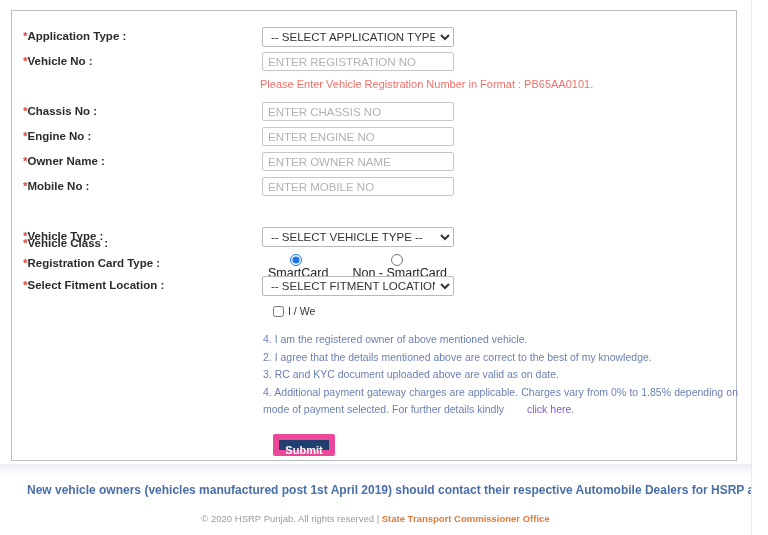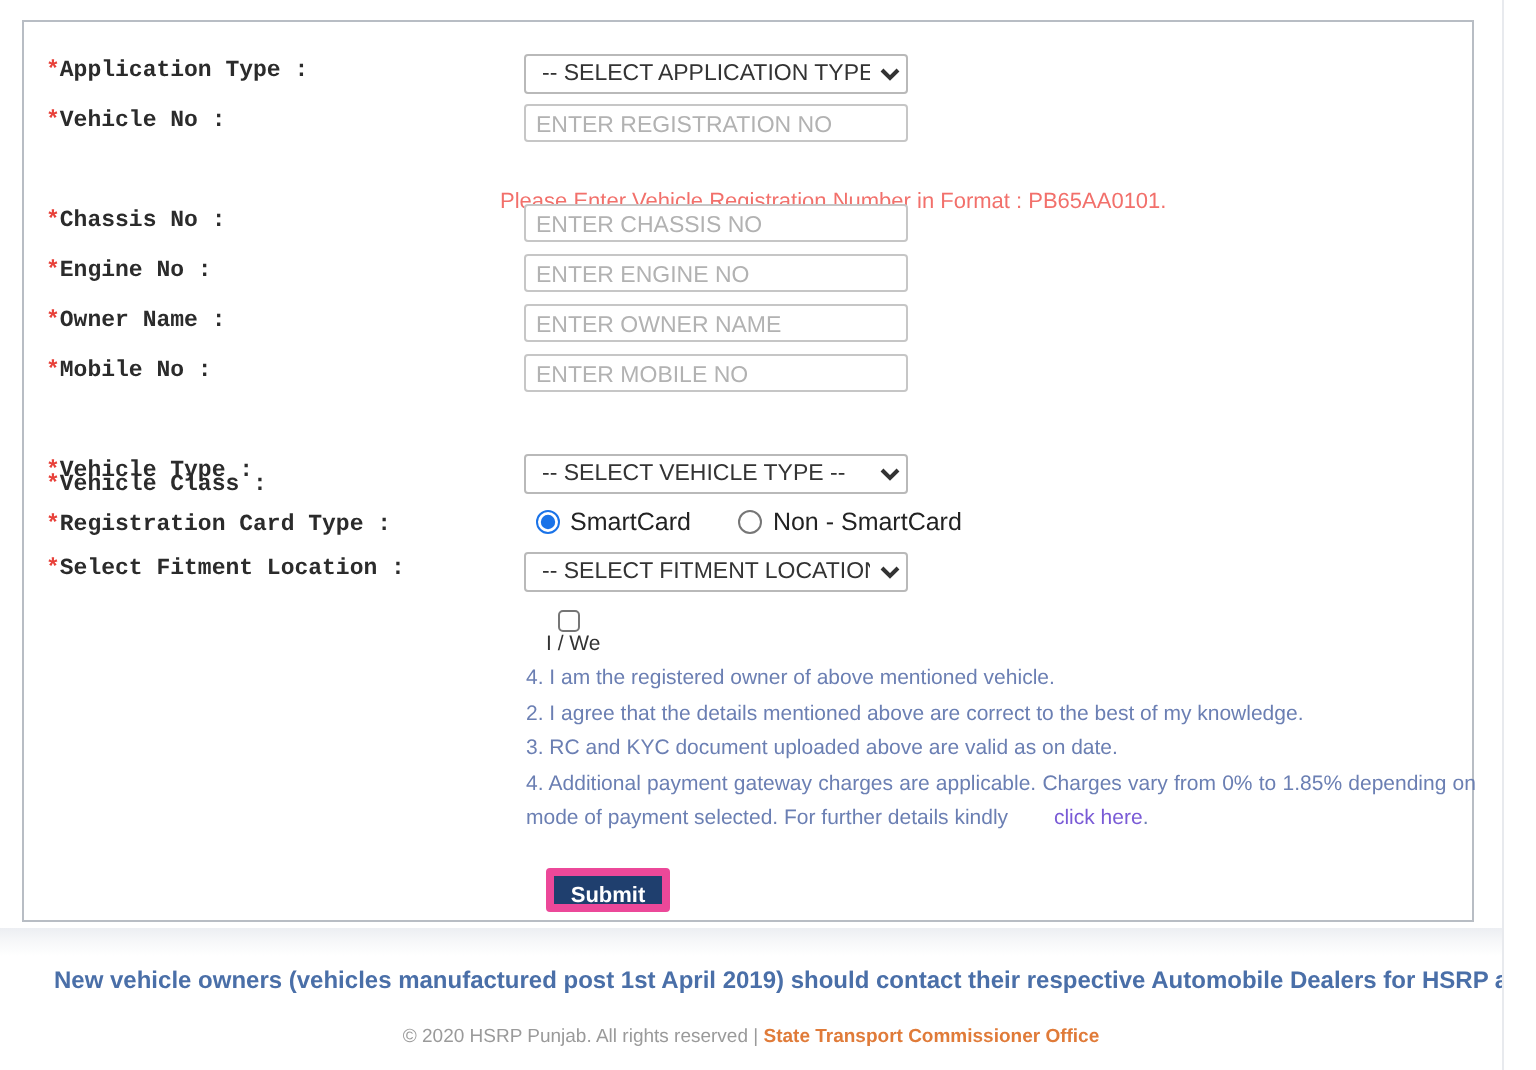--- a/index.html
+++ b/index.html
@@ -56,21 +56,20 @@
 
   .lbl {
     position: absolute;
     left: 11px;
     top: 0;
     font-size: 11.5px;
     font-weight: bold;
     color: #2b2b2b;
     white-space: nowrap;
     line-height: 18px;
-    font-family: Liberation Mono, monospace;
   }
   .star {
     color: #e8413a;
     font-weight: bold;
     font-size: 11.5px;
   }
 
   .ctl {
     position: absolute;
     left: 250px;
@@ -107,48 +106,47 @@
     font-size: 11.5px;
     font-family: "Liberation Sans", sans-serif;
     color: #333;
     background: #fff;
     outline: none;
   }
 
   
   .err {
     position: absolute;
-    left: 238px;
+    left: 248px;
     top: 0;
     font-size: 11px;
     color: #f2706b;
     white-space: nowrap;
     line-height: 16px;
-    margin-top: 17px;
   }
 
   
   .radio-wrap {
     position: absolute;
     left: 256px;
     top: 0;
     display: flex;
     align-items: center;
     font-size: 12.5px;
     color: #222;
     white-space: nowrap;
   }
   .radio-wrap input[type=radio] {
     margin: 0 5px 0 0;
     width: 12px;
     height: 12px;
     accent-color: #1a73e8;
     vertical-align: middle;
   }
-  .radio-item { display: flex; align-items: center; }
+  .radio-item { display: flex; align-items: center; flex-direction: column; }
   .radio-gap { width: 24px; }
 
   
   .chk-wrap {
     position: absolute;
     left: 261px;
     top: 0;
     display: flex;
     align-items: center;
     font-size: 10.5px;
@@ -183,21 +181,21 @@
   }
 
   
   #submit-btn {
     position: absolute;
     left: 261px;
     top: 423px;
     width: 62px;
     height: 22px;
     background: #1f3f6e;
-    border: 4px solid #ec4899;
+    border: 6px solid #ec4899;
     border-radius: 2px;
     color: #ffffff;
     font-size: 11px;
     font-weight: bold;
     font-family: "Liberation Sans", sans-serif;
     cursor: pointer;
     padding: 0;
     line-height: 20px;
   }
 
@@ -331,21 +329,21 @@
 
     <div class="row" style="top:265px;position:absolute;left:0;width:100%;">
       <div class="lbl"><span class="star">*</span><span>Select Fitment Location :</span></div>
       <div class="ctl">
         <select class="sel">
           <option>-- SELECT FITMENT LOCATION --</option>
         </select>
       </div>
     </div>
 
-    <div class="chk-wrap" style="top:294px;flex-direction:column;">
+    <div class="chk-wrap" style="top:294px;">
       <input type="checkbox" style="">
       <span>I / We</span>
     </div>
 
     <div id="terms">
       <div class="t-line">4. I am the registered owner of above mentioned vehicle.</div>
       <div class="t-line">2. I agree that the details mentioned above are correct to the best of my knowledge.</div>
       <div class="t-line">3. RC and KYC document uploaded above are valid as on date.</div>
       <div class="t-just"><span>4. Additional payment gateway charges are applicable. Charges vary from 0% to 1.85% depending on mode of payment selected. For further details kindly </span><a href="#">click here</a><span>.</span></div>
     </div>

